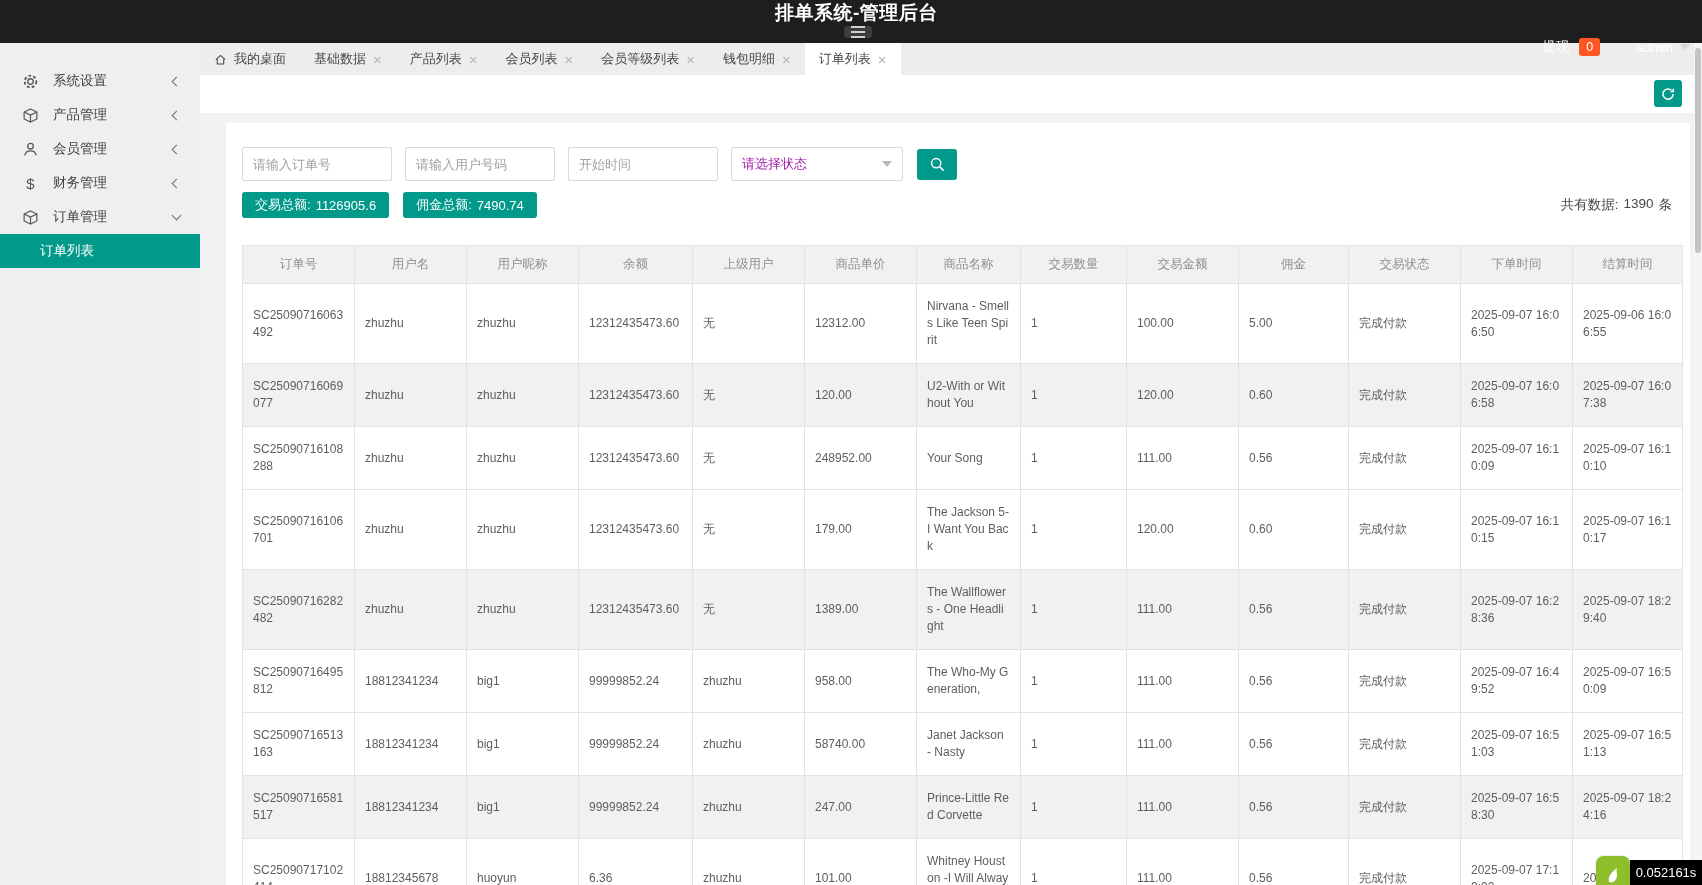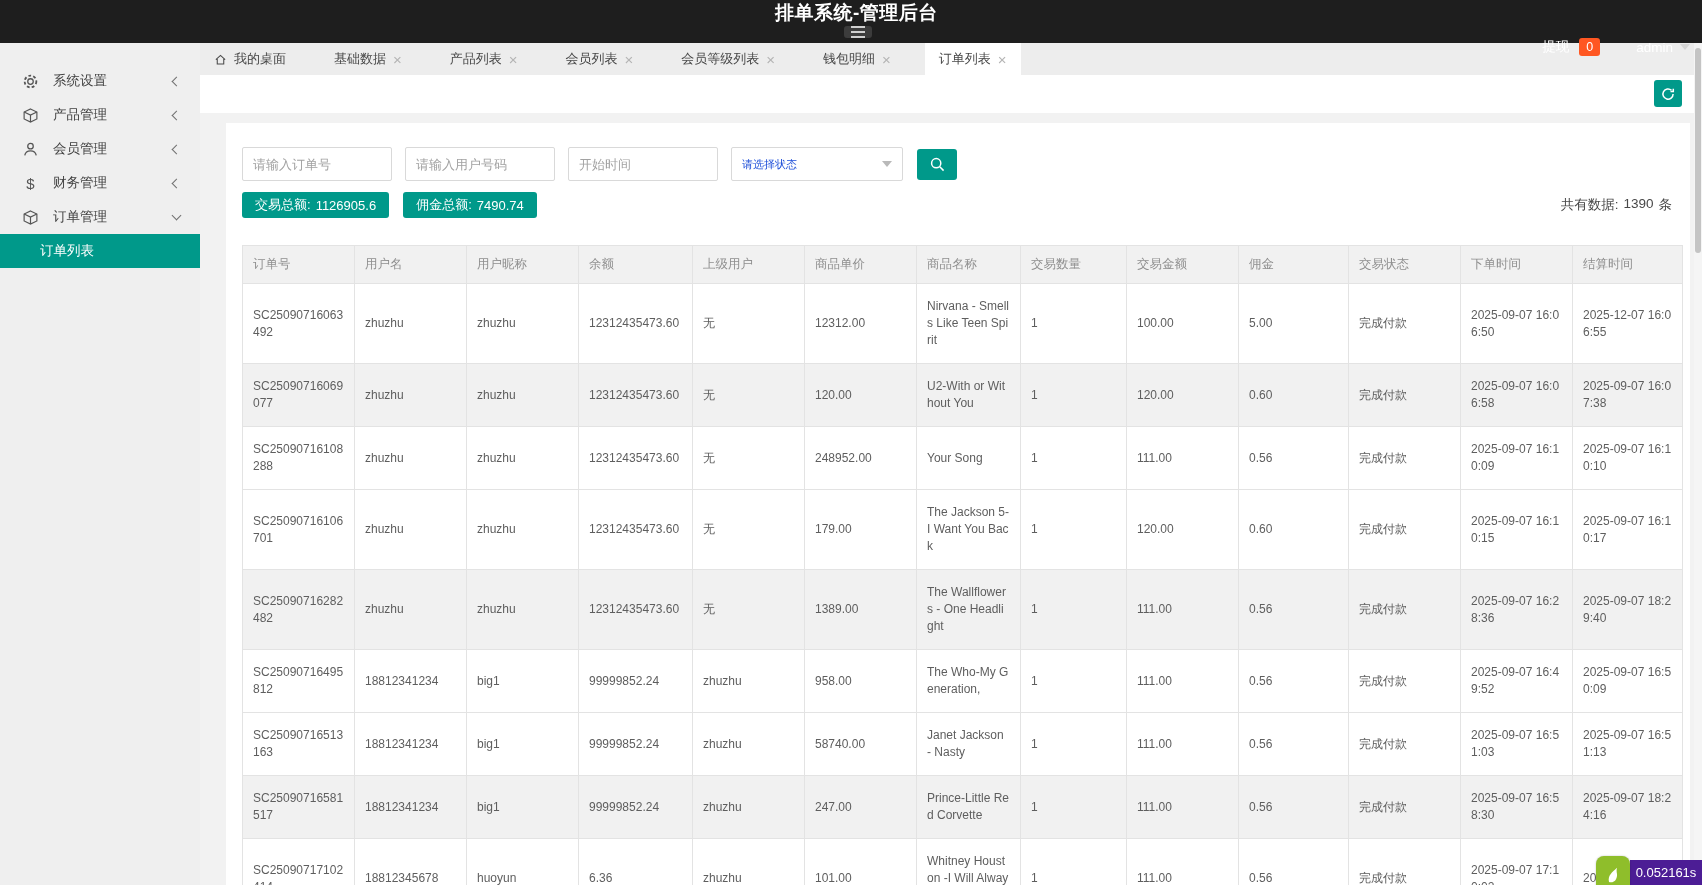--- a/index.html
+++ b/index.html
@@ -21,55 +21,55 @@
   .side-item { height:34px; display:flex; align-items:center; padding:0 20px 0 22px; color:#424242; font-size:13.5px; cursor:pointer; }
   .side-icon { width:17px; height:17px; margin-right:14px; display:inline-flex; align-items:center; justify-content:center; }
   .side-icon svg { width:17px; height:17px; }
   .chev { display:inline-block; width:7px; height:7px; border:solid #707070; border-width:0 1.4px 1.4px 0; margin-left:auto; }
   .chev.left { transform:rotate(135deg); }
   .chev.down { transform:rotate(45deg); margin-top:-3px; }
   .side-sub-active { height:34px; background:#00998a; color:#fff; display:flex; align-items:center; padding-left:40px; font-size:13.5px; cursor:pointer; }
 
   
   .main { position:absolute; left:200px; top:43px; right:0; bottom:0; }
-  .tabbar { height:32px; background:#ededed; display:flex; align-items:stretch; overflow:hidden;gap:20px; }
+  .tabbar { height:32px; background:#ededed; display:flex; align-items:stretch; overflow:hidden; }
   .tab { display:flex; align-items:center; padding:0 14px; font-size:13px; color:#474747; gap:7px; cursor:pointer; white-space:nowrap; }
   .tab.active { background:#fff; }
   .tab-close { color:#b4b4b4; font-size:15px; line-height:1; cursor:pointer; }
   .tab .home-ic { display:inline-flex; }
 
   .toolbar { height:38px; background:#fff; position:relative; }
   .refresh-btn { position:absolute; right:20px; top:5px; width:28px; height:27px; background:#00998a; border:none; border-radius:3px; display:flex; align-items:center; justify-content:center; cursor:pointer; }
 
   .card { position:absolute; left:26px; right:12px; top:80px; bottom:-80px; background:#fff; padding:24px 16px 0 16px; }
 
   .filters { display:flex; gap:13px; align-items:center; }
   .f-input { width:150px; height:34px; border:1px solid #d9d9d9; border-radius:2px; padding:12px 10px; font-size:13px; color:#333; font-family:inherit; }
   .f-input::placeholder { color:#a2a2a2; }
-  .f-select { width:172px; height:34px; border:1px solid #d9d9d9; border-radius:2px; padding:0 10px; font-size:11px; color:#1d4ed8; display:flex; align-items:center; position:relative; cursor:pointer; background:#fff;font-family:Liberation Serif, serif; }
+  .f-select { width:172px; height:34px; border:1px solid #d9d9d9; border-radius:2px; padding:0 10px; font-size:13px; color:#a21caf; display:flex; align-items:center; position:relative; cursor:pointer; background:#fff;font-family:Liberation Serif, serif; }
   .f-select .sel-caret { position:absolute; right:10px; width:0; height:0; border-left:5px solid transparent; border-right:5px solid transparent; border-top:6px solid #b9b9b9; }
   .search-btn { width:40px; height:31px; background:#00998a; border:none; border-radius:3px; display:flex; align-items:center; justify-content:center; cursor:pointer; margin-left:1px; }
 
   .stats-row { display:flex; align-items:center; margin-top:11px;justify-content:flex-end; }
   .stat-pill { height:26px; background:#00998a; color:#fff; font-size:13px; display:flex; align-items:center; padding:0 13px; border-radius:3px; margin-right:14px; gap:5px; cursor:pointer; }
   .record-count { margin-left:auto; color:#484848; font-size:13.5px; padding-right:2px; display:flex; gap:5px; }
 
   table.order-table { margin-top:27px; width:100%; border-collapse:collapse; table-layout:fixed; }
-  .order-table th { background:#f1f1f1; color:#8f8f8f; font-weight:normal; font-size:12.5px; text-align:left; padding:10px; border:1px solid #e3e3e3; }
+  .order-table th { background:#f1f1f1; color:#8f8f8f; font-weight:normal; font-size:12.5px; text-align:center; padding:10px; border:1px solid #e3e3e3; }
   .order-table td { font-size:12px; color:#5e5e5e; padding:14px 10px; border:1px solid #e3e3e3; word-break:break-all; line-height:17px; vertical-align:middle; background-clip:padding-box; }
   .order-table tbody tr:nth-child(3n+2) td { background:#f1f1f1; }
 
   
   .vscroll { position:absolute; right:0; top:43px; bottom:0; width:8px; background:#f5f5f5; z-index:40; }
   .vscroll .thumb { position:absolute; top:5px; left:1px; width:6px; height:205px; background:#c4c4c4; border-radius:3px; }
 
   
   .perf { position:absolute; right:0; bottom:0; z-index:50; display:flex; align-items:flex-end; }
   .perf-logo { width:34px; height:38px; background:#8fbe2b; border-radius:8px; position:relative; bottom:-9px; display:flex; align-items:center; justify-content:center; box-shadow:0 0 2px rgba(0,0,0,.25); }
-  .perf-box { width:72px; height:25px; background:#4c1d95; color:#fff; font-size:13px; display:flex; align-items:center; justify-content:center; }
+  .perf-box { width:72px; height:25px; background:#000000; color:#fff; font-size:13px; display:flex; align-items:center; justify-content:center; }
 </style>
 </head>
 <body>
 
 <header class="topbar">
   <div class="brand">排单系统-管理后台</div>
   <button class="hamburger">
     <i></i>
       <i></i>
       <i></i>
@@ -255,21 +255,21 @@
             <td>zhuzhu</td>
             <td>12312435473.60</td>
             <td>无</td>
             <td>12312.00</td>
             <td>Nirvana - Smells Like Teen Spirit</td>
             <td>1</td>
             <td>100.00</td>
             <td>5.00</td>
             <td>完成付款</td>
             <td>2025-09-07 16:06:50</td>
-            <td>2025-12-07 16:06:55</td>
+            <td>2025-09-06 16:06:55</td>
           </tr>
           <tr>
             <td>SC25090716069077</td>
             <td>zhuzhu</td>
             <td>zhuzhu</td>
             <td>12312435473.60</td>
             <td>无</td>
             <td>120.00</td>
             <td>U2-With or Without You</td>
             <td>1</td>

